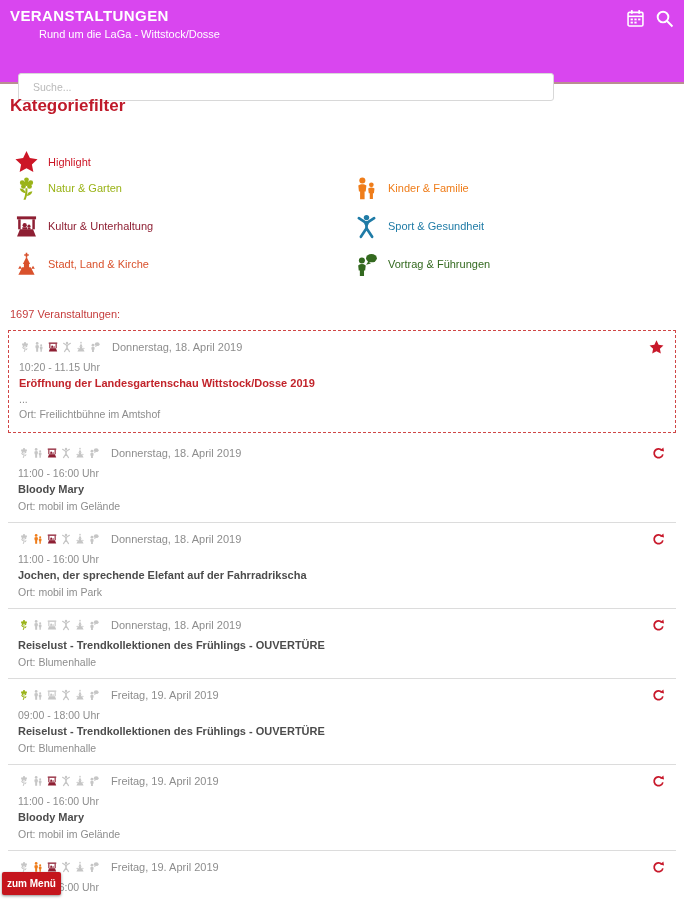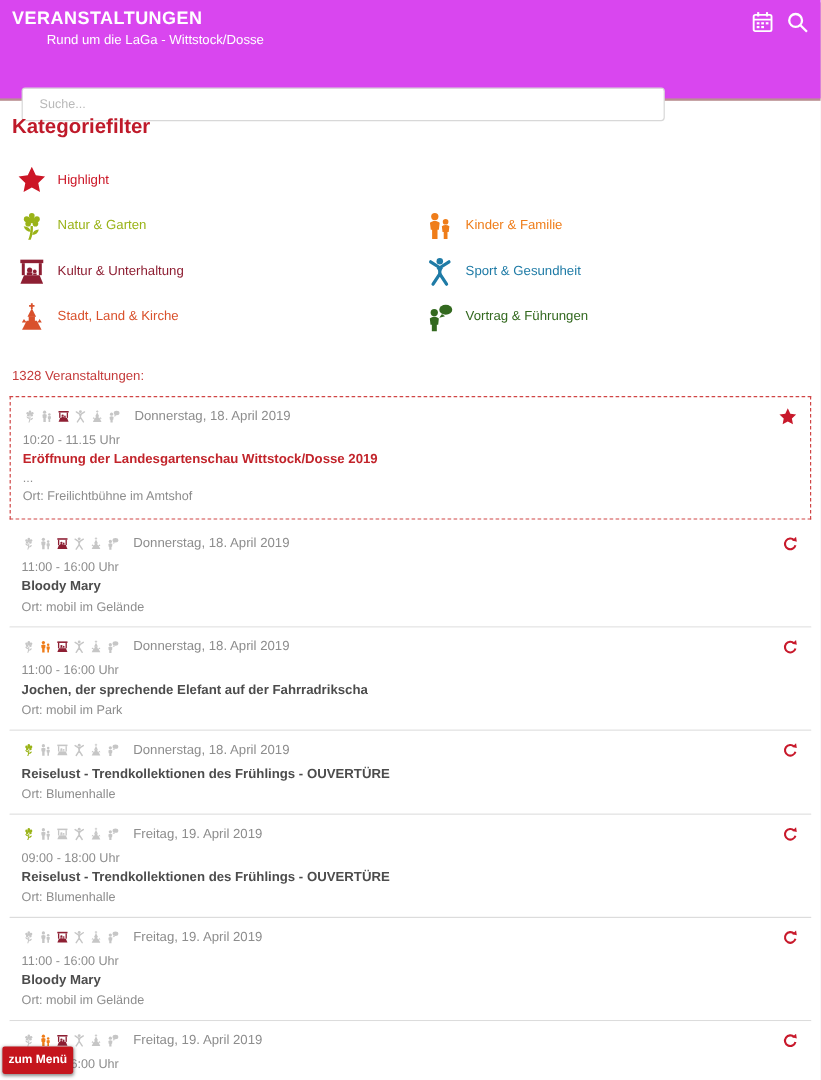--- a/index.html
+++ b/index.html
@@ -112,21 +112,21 @@
             </g>
           </svg>
         </span>
     </div>
     <input id="search-input" type="text" placeholder="Suche..." style="">
   </div>
 
   <div id="filter-heading">Kategoriefilter</div>
 
   <div id="category-grid">
-      <div class="cat-item" style="top: 0px; left: 12px;">
+      <div class="cat-item" style="top: 12px; left: 12px;">
         <span class="cat-icon">
           <svg width="27" height="27" viewBox="0 0 24 24" xmlns="http://www.w3.org/2000/svg">
             <path fill="#cc1626" d="M12 1.8l3 6.3 6.8.9-5 4.7 1.3 6.8L12 17.2l-6.1 3.3 1.3-6.8-5-4.7 6.8-.9z"></path>
           </svg>
         </span>
         <span class="cat-label" style="color:#cc1626">Highlight</span>
       </div>
       <div class="cat-item" style="top: 38px; left: 12px;">
         <span class="cat-icon">
           <svg width="27" height="27" viewBox="0 0 24 24" xmlns="http://www.w3.org/2000/svg">
@@ -210,21 +210,21 @@
               <path d="M12 9v4.6"></path>
               <path d="M12 13.6L7 21.2M12 13.6l5 7.6"></path>
             </g>
             <path d="M9.6 9.2l2.4 3.6 2.4-3.6z" fill="#1f7ba6"></path>
           </svg>
         </span>
         <span class="cat-label" style="color:#1f7ba6">Sport &amp; Gesundheit</span>
       </div>
     </div>
 
-  <div id="event-count">1328 Veranstaltungen:</div>
+  <div id="event-count">1697 Veranstaltungen:</div>
 
   <div id="event-list">
       <div class="event-card highlighted">
         <div class="ev-row1">
           <span class="mini-strip">
             <span class="mini">
               <svg width="12" height="12" viewBox="0 0 24 24" xmlns="http://www.w3.org/2000/svg">
                 <g fill="#c6c6c6">
                   <circle cx="12" cy="4.3" r="2.1"></circle>
                   <circle cx="8.2" cy="6.8" r="2.1"></circle>

